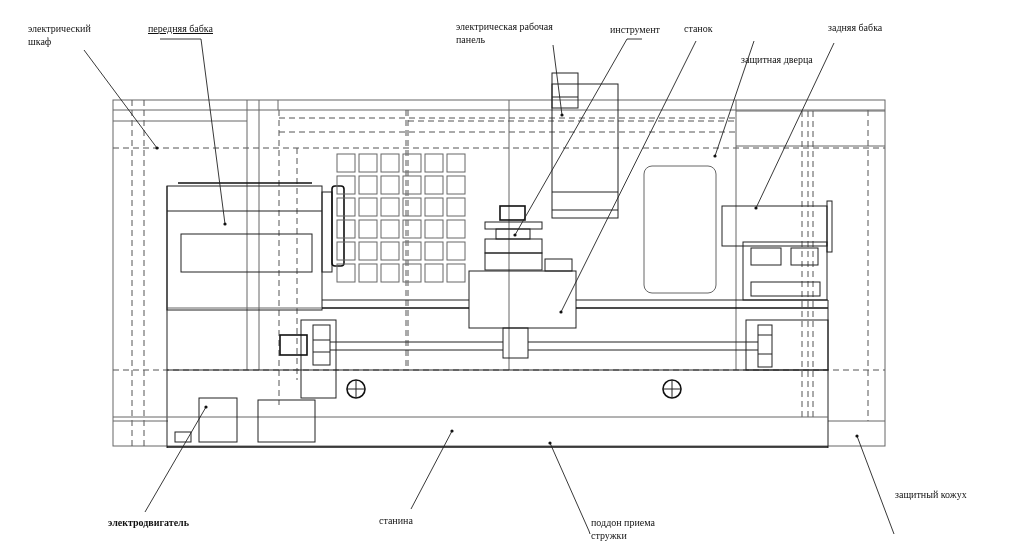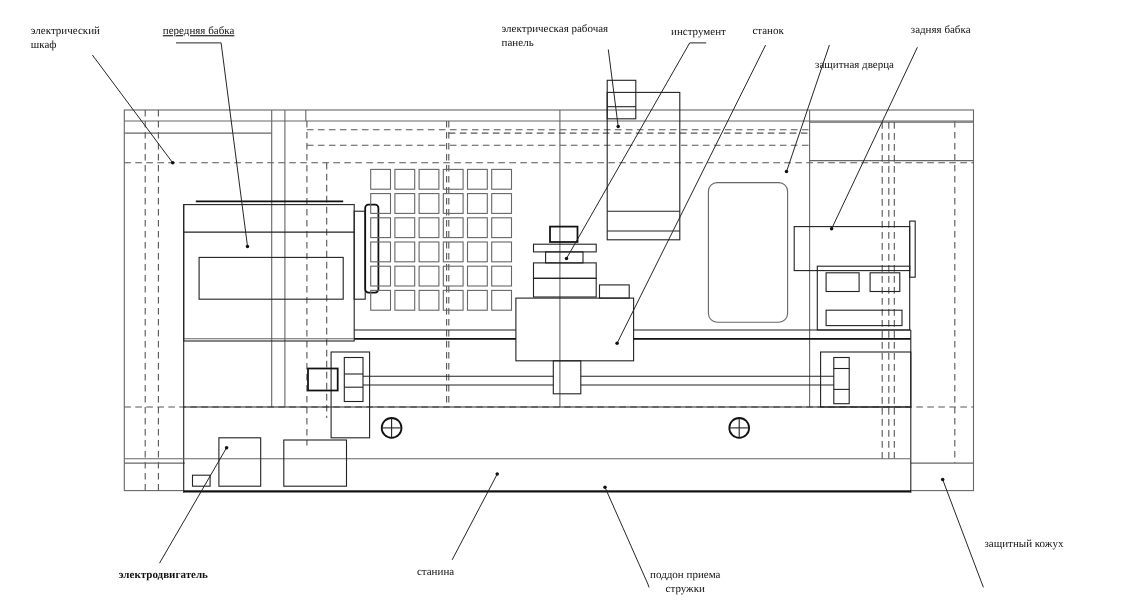--- a/index.html
+++ b/index.html
@@ -203,15 +203,15 @@
 шкаф</div>
 <div class="lbl" style="left:148px;top:22px;text-decoration:underline;">передняя бабка</div>
 <div class="lbl" style="left:456px;top:20px;">электрическая рабочая
 панель</div>
 <div class="lbl" style="left:610px;top:23px;">инструмент</div>
 <div class="lbl" style="left:684px;top:22px;">станок</div>
 <div class="lbl" style="left:741px;top:21px;margin-top:32px;">защитная дверца</div>
 <div class="lbl" style="left:828px;top:21px;">задняя бабка</div>
 <div class="lbl" style="left:108px;top:516px;font-weight:bold;">электродвигатель</div>
 <div class="lbl" style="left:369px;top:514px;margin-left:10px;">станина</div>
-<div class="lbl" style="left:591px;top:516px;text-align:center;">поддон приема
+<div class="lbl" style="left:591px;top:516px;">поддон приема
 стружки</div>
 <div class="lbl" style="left:895px;top:488px;">защитный кожух</div>
 
 </body></html>

